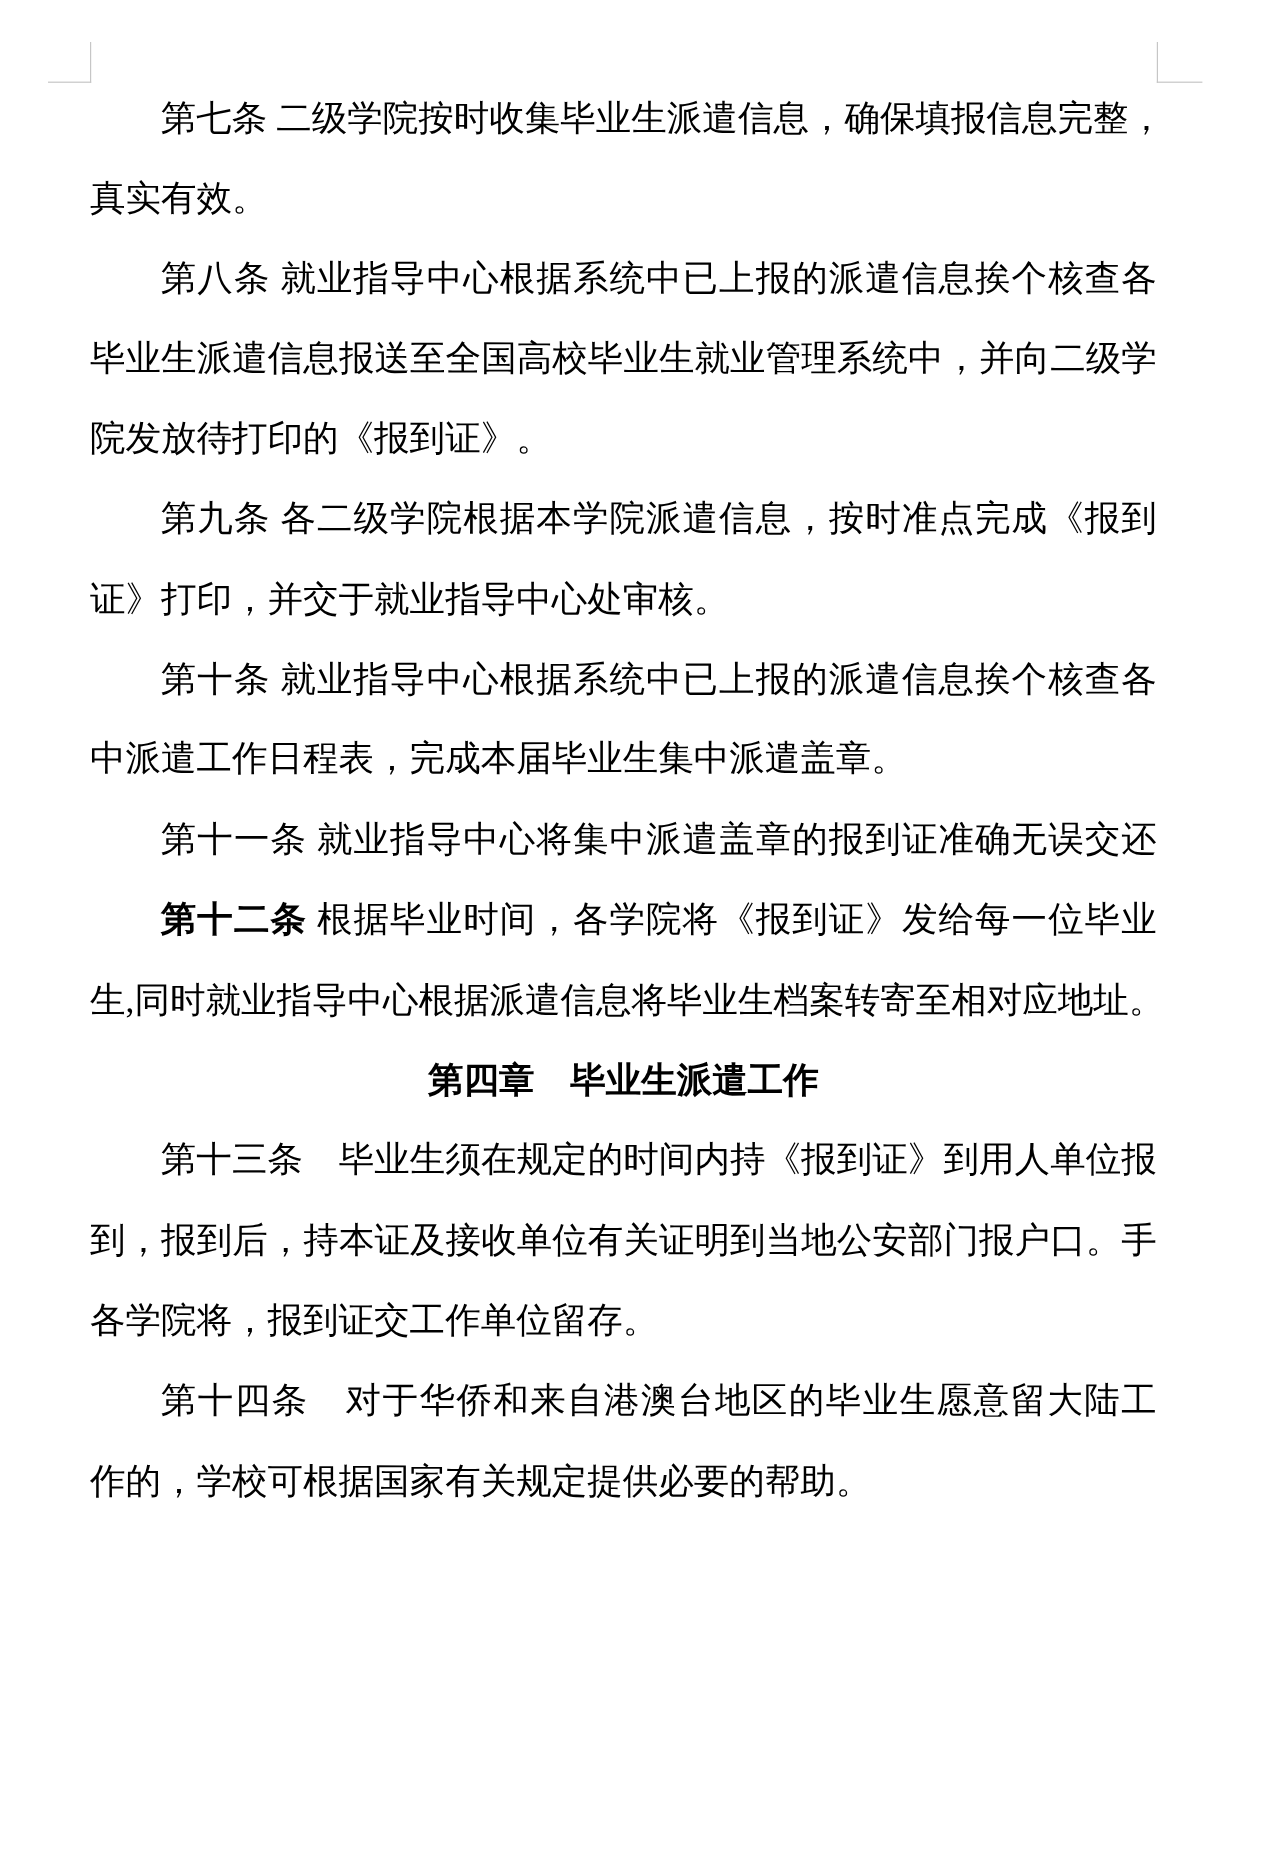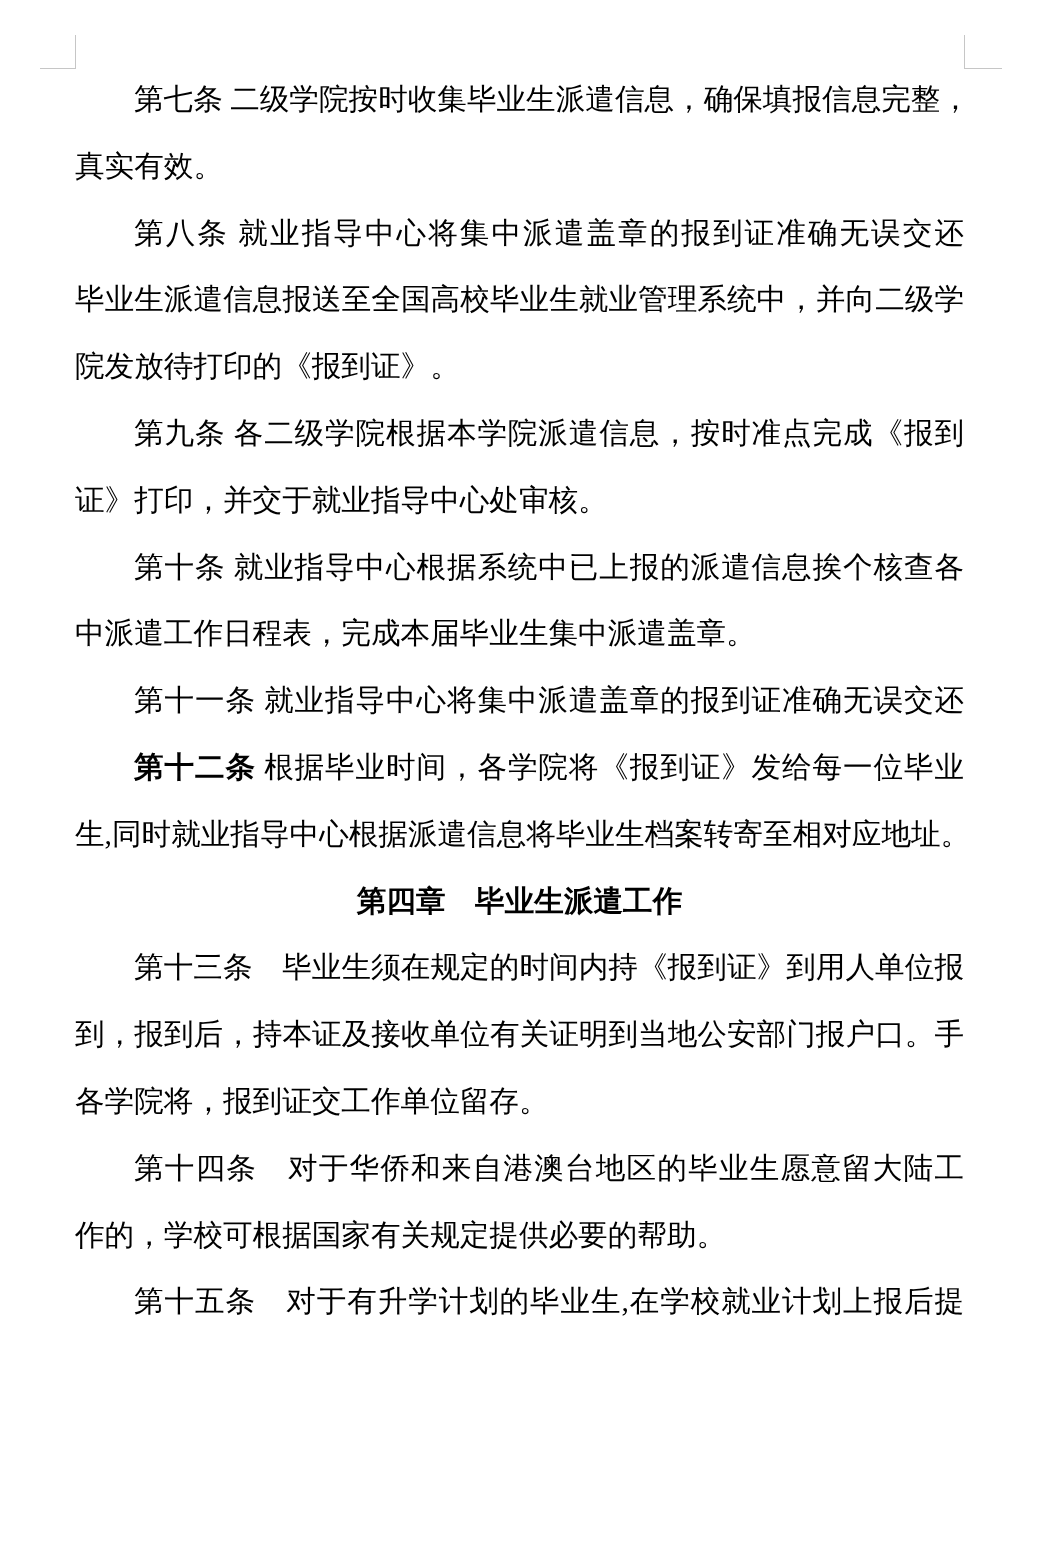--- a/index.html
+++ b/index.html
@@ -50,31 +50,30 @@
 </style>
 </head>
 <body>
 
 <div class="page">
   <div class="crop crop-tl"></div>
   <div class="crop crop-tr"></div>
   <div class="textarea" id="doc-body">
       <div class="line indent"><span>第七条 二级学院按时收集毕业生派遣信息，确保填报信息完整，</span></div>
       <div class="line last"><span>真实有效。</span></div>
-      <div class="line indent"><span>第八条 就业指导中心将集中派遣盖章的报到证准确无误交还</span></div>
+      <div class="line indent"><span>第八条 就业指导中心根据系统中已上报的派遣信息挨个核查各</span></div>
       <div class="line"><span>毕业生派遣信息报送至全国高校毕业生就业管理系统中，并向二级学</span></div>
       <div class="line last"><span>院发放待打印的《报到证》。</span></div>
       <div class="line indent"><span>第九条 各二级学院根据本学院派遣信息，按时准点完成《报到</span></div>
       <div class="line last"><span>证》打印，并交于就业指导中心处审核。</span></div>
       <div class="line indent"><span>第十条 就业指导中心根据系统中已上报的派遣信息挨个核查各</span></div>
       <div class="line last"><span>中派遣工作日程表，完成本届毕业生集中派遣盖章。</span></div>
       <div class="line indent"><span>第十一条 就业指导中心将集中派遣盖章的报到证准确无误交还</span></div>
       <div class="line indent"><span class="b">第十二条</span><span> 根据毕业时间，各学院将《报到证》发给每一位毕业</span></div>
       <div class="line last"><span>生,同时就业指导中心根据派遣信息将毕业生档案转寄至相对应地址。</span></div>
       <div class="line center"><span class="b">第四章　毕业生派遣工作</span></div>
       <div class="line indent"><span>第十三条　毕业生须在规定的时间内持《报到证》到用人单位报</span></div>
       <div class="line"><span>到，报到后，持本证及接收单位有关证明到当地公安部门报户口。手</span></div>
       <div class="line last"><span>各学院将，报到证交工作单位留存。</span></div>
       <div class="line indent"><span>第十四条　对于华侨和来自港澳台地区的毕业生愿意留大陆工</span></div>
       <div class="line last"><span>作的，学校可根据国家有关规定提供必要的帮助。</span></div>
-      <div class="line indent"><span>第十五条　对于有升学计划的毕业生,在学校就业计划上报后提</span></div>
     </div>
 </div>
 
 </body></html>

